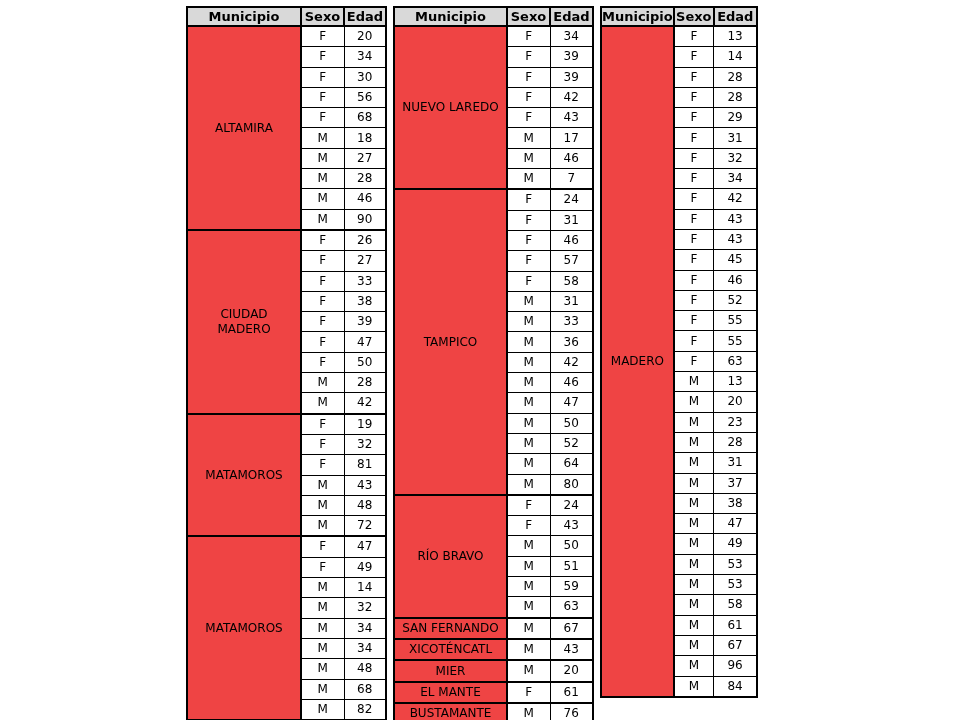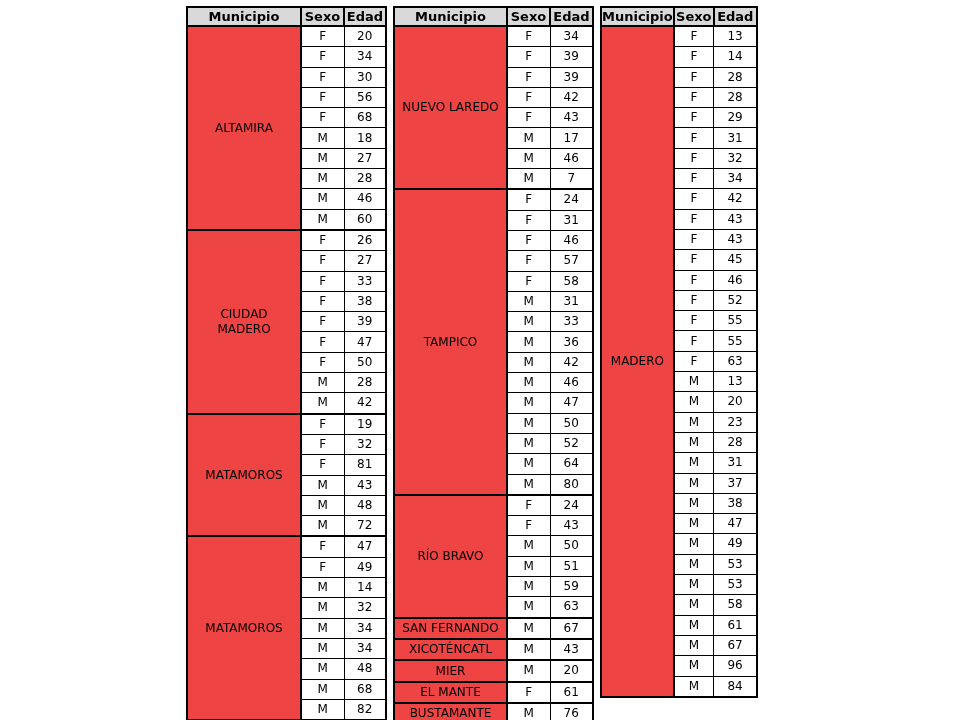--- a/index.html
+++ b/index.html
@@ -119,21 +119,21 @@
         <tr>
           <td>M</td>
           <td>28</td>
         </tr>
         <tr>
           <td>M</td>
           <td>46</td>
         </tr>
         <tr>
           <td>M</td>
-          <td>60</td>
+          <td>90</td>
         </tr>
         <tr class="gs">
           <td class="muni" rowspan="9">CIUDAD<br>MADERO</td>
           <td>F</td>
           <td>26</td>
         </tr>
         <tr>
           <td>F</td>
           <td>27</td>
         </tr>

